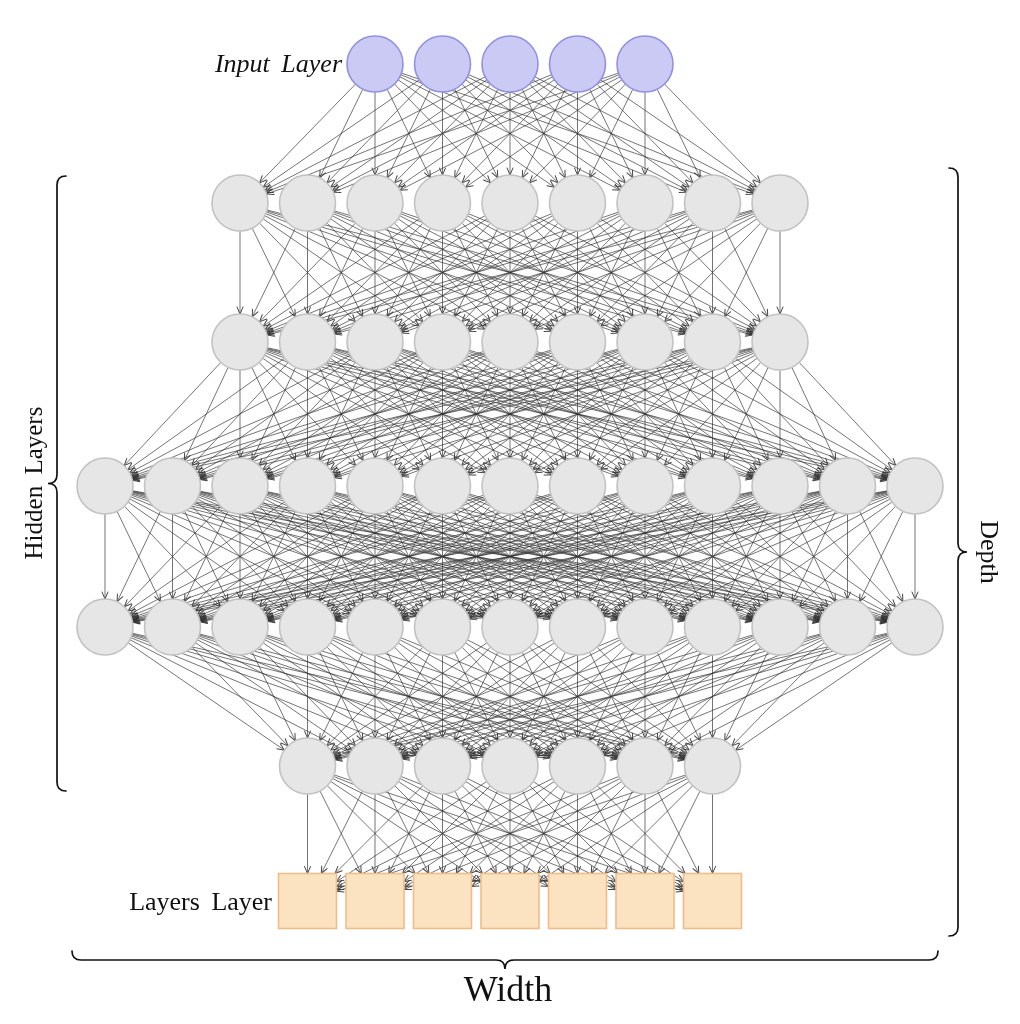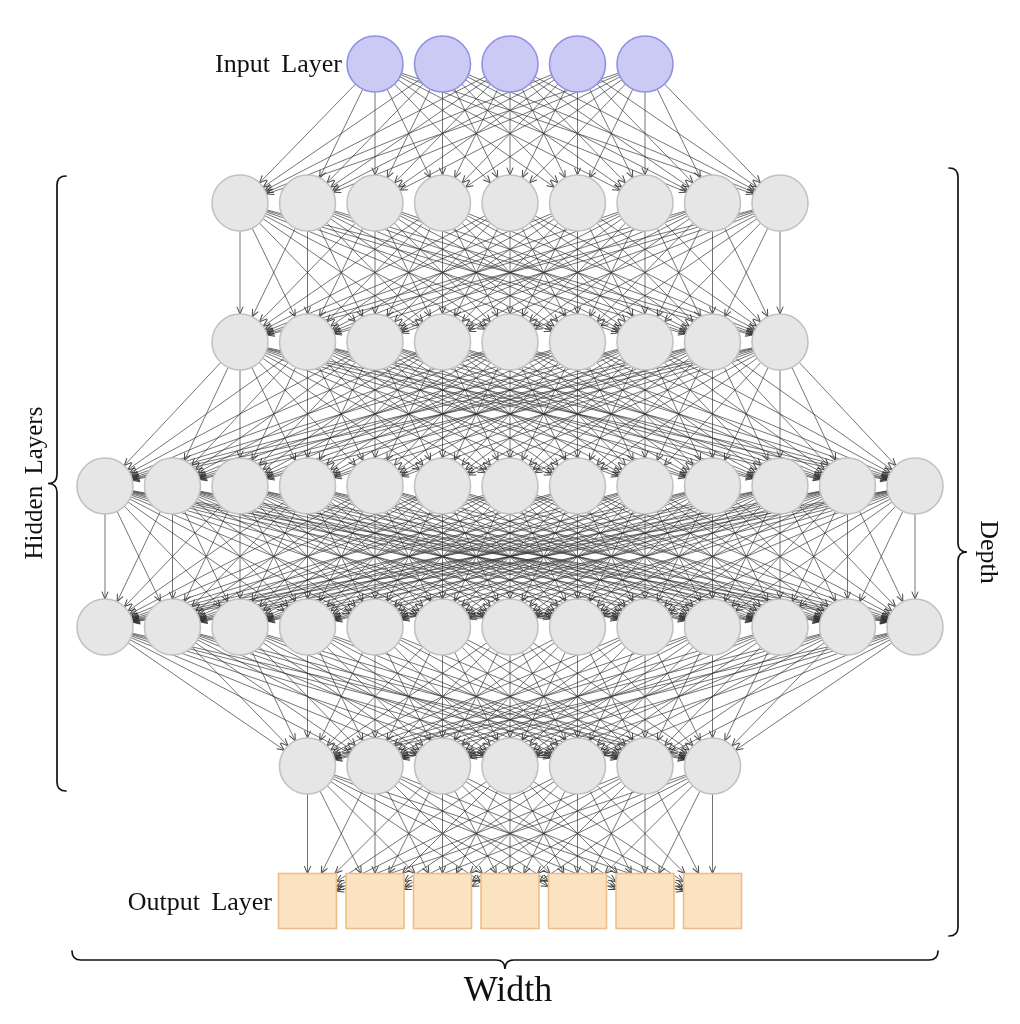--- a/index.html
+++ b/index.html
@@ -12,21 +12,21 @@
   }
   .canvas svg{position:absolute;left:0;top:0;}
   .lbl{
     position:absolute;
     color:#111111;
     font-size:26px;
     line-height:1;
     white-space:nowrap;
     word-spacing:5px;
   }
-  #lbl-input{left:342px;top:64px;transform:translate(-100%,-50%);}
+  #lbl-input{left:342px;top:64px;transform:translate(-100%,-50%);font-style:italic;}
   #lbl-output{left:272px;top:902px;transform:translate(-100%,-50%);}
   #lbl-hidden{left:33px;top:483px;transform:translate(-50%,-50%) rotate(-90deg);font-size:25px;}
   #lbl-depth{left:989px;top:552px;transform:translate(-50%,-50%) rotate(90deg);}
   #lbl-width{left:508px;top:989px;transform:translate(-50%,-50%);font-size:36px;}
 </style>
 </head>
 <body>
 
 <div class="canvas">
   <svg id="net-svg" width="1020" height="1024" viewBox="0 0 1020 1024">
@@ -653,17 +653,17 @@
         <rect x="548.5" y="873.5" width="58" height="55" fill="#fbe3c2" stroke="#eebd89" stroke-width="1.6"></rect>
         <rect x="616" y="873.5" width="58" height="55" fill="#fbe3c2" stroke="#eebd89" stroke-width="1.6"></rect>
         <rect x="683.5" y="873.5" width="58" height="55" fill="#fbe3c2" stroke="#eebd89" stroke-width="1.6"></rect>
       </g>
       <path fill="none" stroke="#111111" stroke-width="1.7" stroke-linecap="round" d="M66,176 Q57,176 57,185 L57,474.5 Q57,483.5 48,483.5 Q57,483.5 57,492.5 L57,782 Q57,791 66,791"></path>
       <path fill="none" stroke="#111111" stroke-width="1.7" stroke-linecap="round" d="M949,168 Q958,168 958,177 L958,543 Q958,552 967,552 Q958,552 958,561 L958,927 Q958,936 949,936"></path>
       <path fill="none" stroke="#111111" stroke-width="1.7" stroke-linecap="round" d="M72,951 Q72,960 81,960 L496,960 Q505,960 505,969 Q505,960 514,960 L929,960 Q938,960 938,951"></path>
     </svg>
 
   <div class="lbl" id="lbl-input">Input Layer</div>
-  <div class="lbl" id="lbl-output">Output Layer</div>
+  <div class="lbl" id="lbl-output">Layers Layer</div>
   <div class="lbl" id="lbl-hidden">Hidden Layers</div>
   <div class="lbl" id="lbl-depth">Depth</div>
   <div class="lbl" id="lbl-width">Width</div>
 </div>
 
 </body></html>

